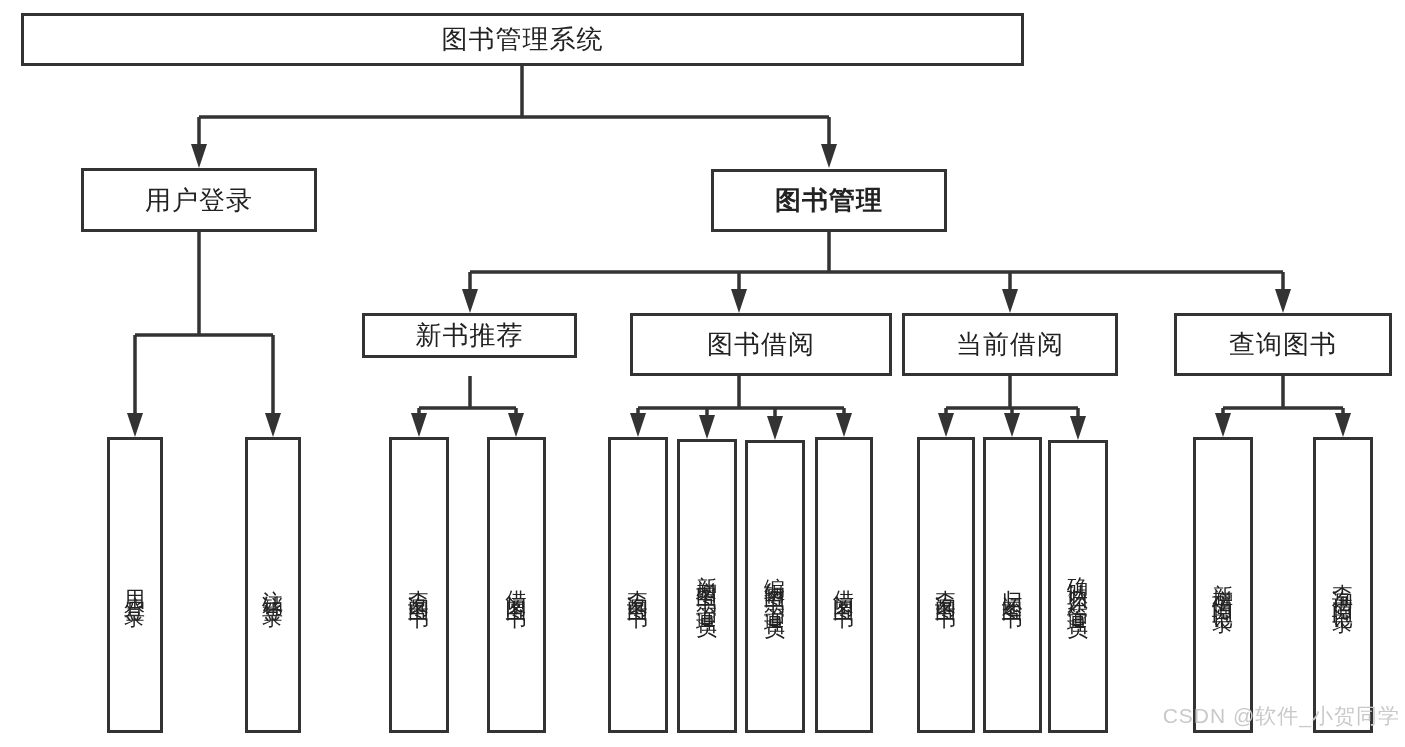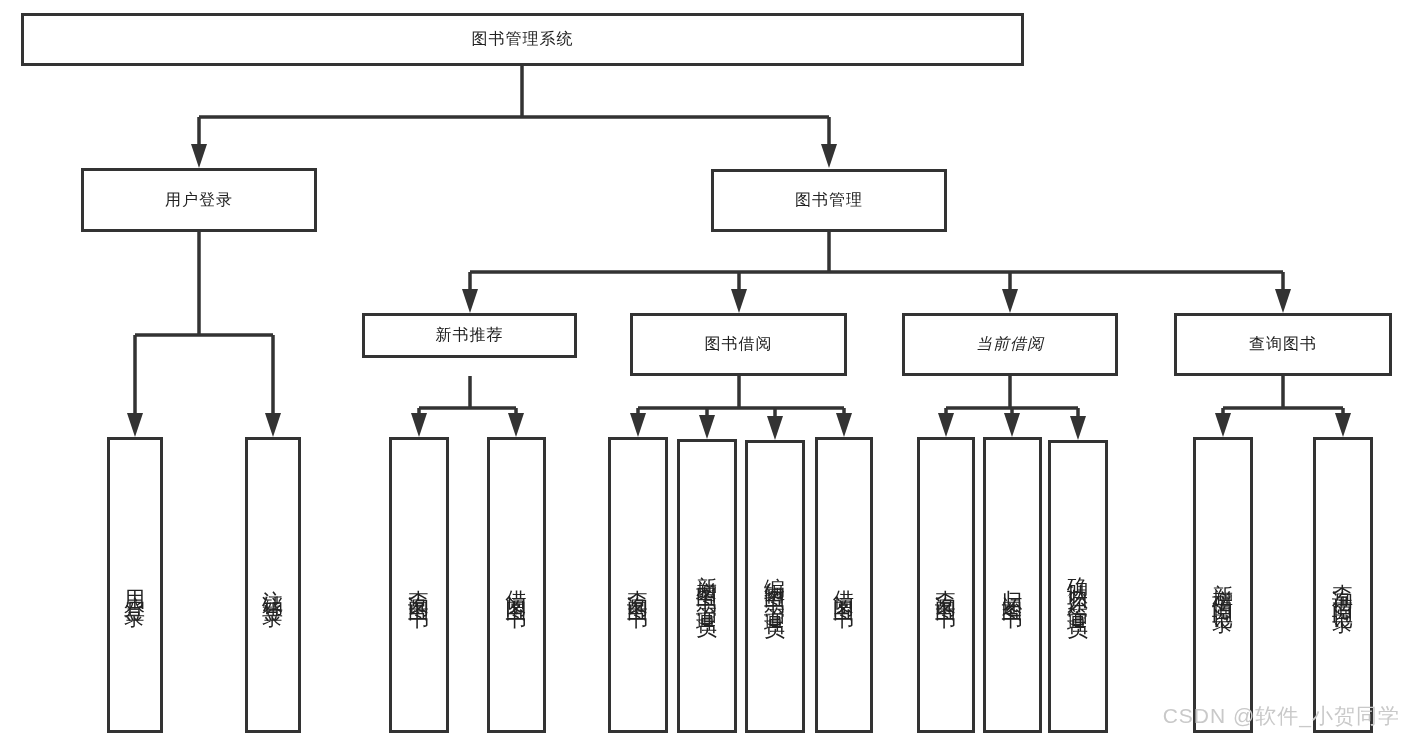--- a/index.html
+++ b/index.html
@@ -40,21 +40,21 @@
     background: var(--box-fill);
     border: 3px solid var(--box-border);
     color: var(--text);
     display: flex;
     align-items: center;
     justify-content: center;
     z-index: 1;
     text-align: center;
   }
   .h-node {
-    font-size: 16px;
+    font-size: 26px;
     letter-spacing: 1px;
     white-space: nowrap;
   }
   .v-node {
     writing-mode: vertical-rl;
     text-orientation: mixed;
     font-size: 21px;
     letter-spacing: 6px;
     line-height: 1;
     white-space: nowrap;
@@ -121,25 +121,25 @@
     <g>
       <path d="M1283 376 L1283 408 M1223 408 L1343 408 M1223 408 L1223 418 M1343 408 L1343 418"></path>
       <polygon points="1215,413 1231,413 1223,437"></polygon>
       <polygon points="1335,413 1351,413 1343,437"></polygon>
     </g>
   </svg>
 
   <div class="node h-node" style="left:21px; top:13px; width:1003px; height:53px;">图书管理系统</div>
 
   <div class="node h-node" style="left:81px; top:168px; width:236px; height:64px;">用户登录</div>
-  <div class="node h-node" style="left:711px; top:169px; width:236px; height:63px;">图书管理</div>
+  <div class="node h-node" style="left:711px; top:169px; width:236px; height:63px;font-weight:bold;">图书管理</div>
 
   <div class="node h-node" style="left:362px; top:313px; width:215px; height:45px;">新书推荐</div>
-  <div class="node h-node" style="left:630px; top:313px; width:217px; height:63px;">图书借阅</div>
-  <div class="node h-node" style="left:902px; top:313px; width:216px; height:63px;font-style:italic;">当前借阅</div>
+  <div class="node h-node" style="left:630px; top:313px; width:262px; height:63px;">图书借阅</div>
+  <div class="node h-node" style="left:902px; top:313px; width:216px; height:63px;">当前借阅</div>
   <div class="node h-node" style="left:1174px; top:313px; width:218px; height:63px;">查询图书</div>
 
   <div class="node v-node" style="left:107px; top:437px; width:56px; height:296px;">用户登录</div>
   <div class="node v-node" style="left:245px; top:437px; width:56px; height:296px;">注销登录</div>
 
   <div class="node v-node" style="left:389px; top:437px; width:60px; height:296px;">查询图书</div>
   <div class="node v-node" style="left:487px; top:437px; width:59px; height:296px;">借阅图书</div>
 
   <div class="node v-node" style="left:608px; top:437px; width:60px; height:296px;">查询图书</div>
   <div class="node v-node" style="left:677px; top:439px; width:60px; height:294px;">新增图书（管理员）</div>

